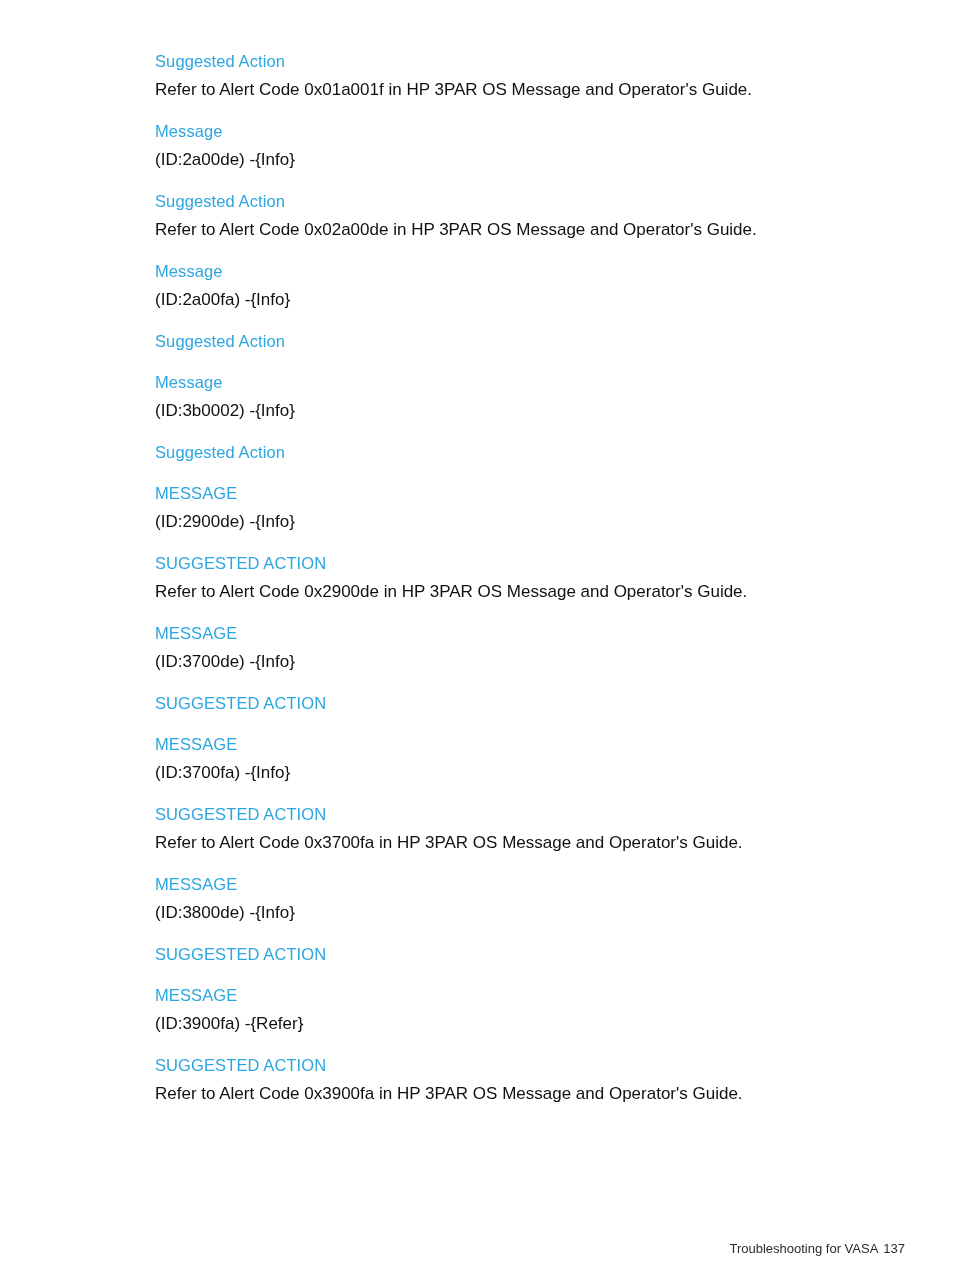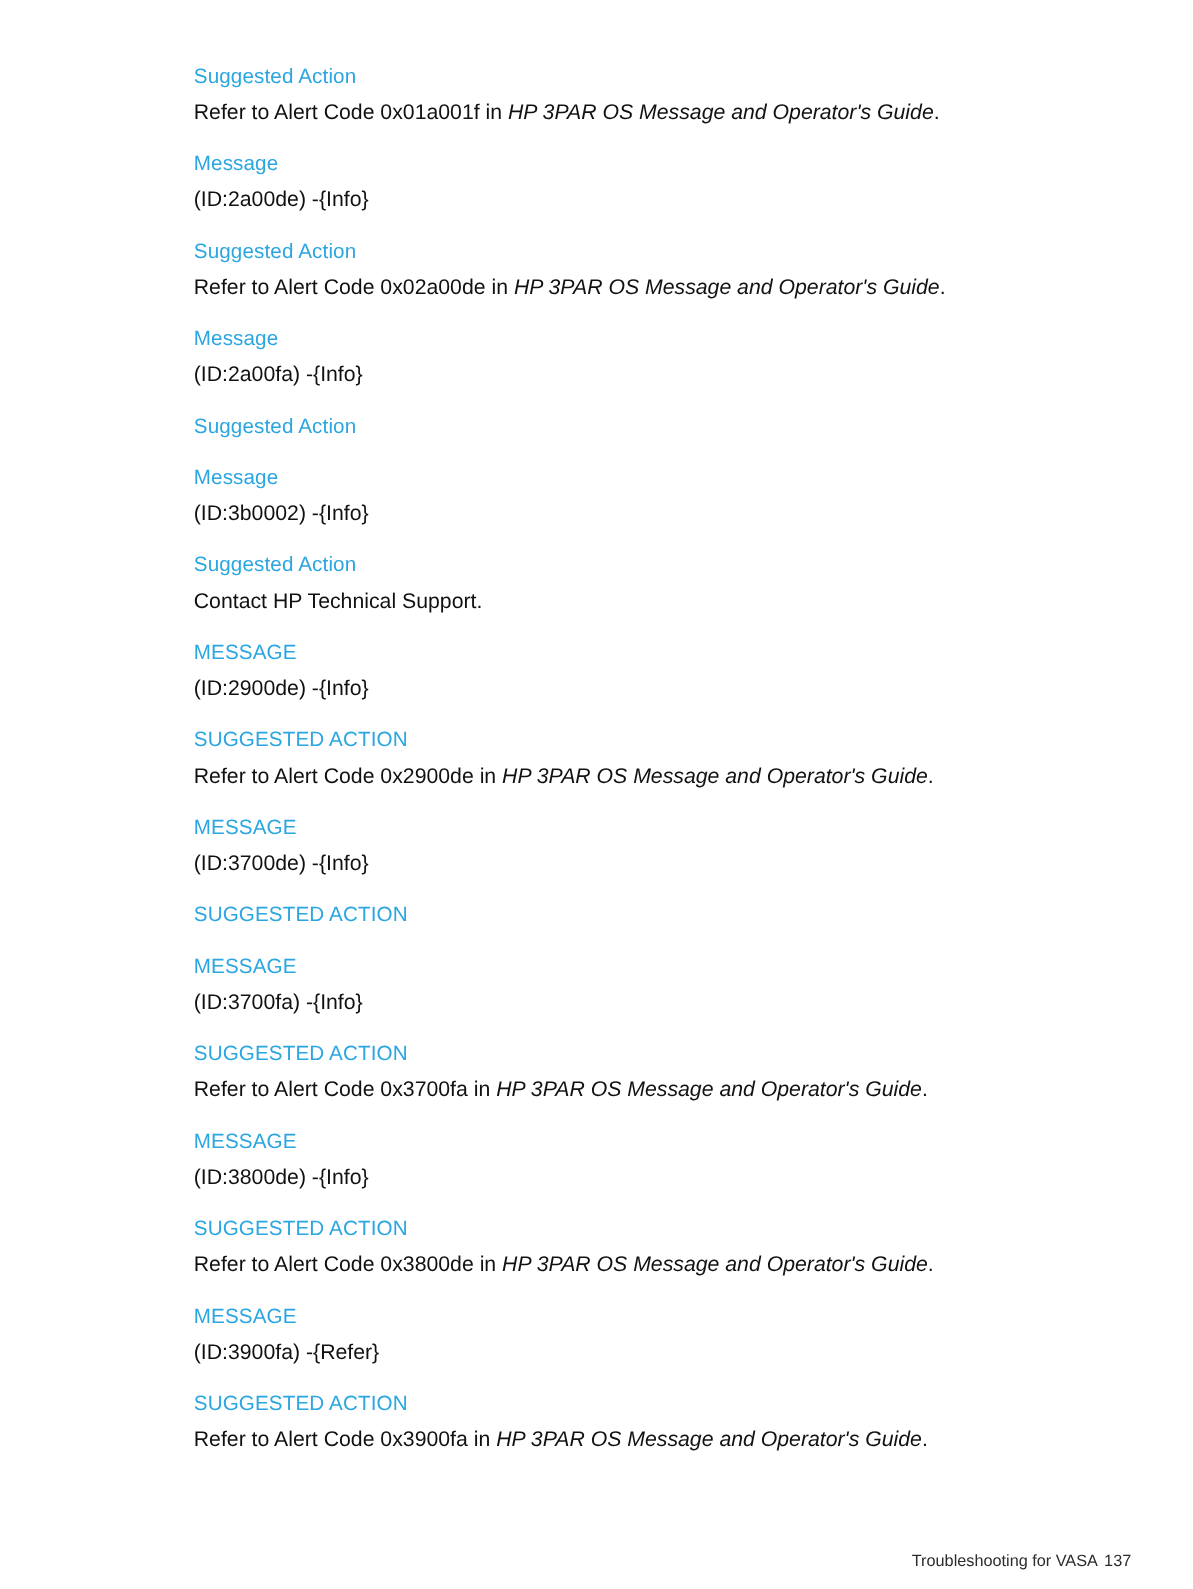--- a/index.html
+++ b/index.html
@@ -42,21 +42,20 @@
     white-space: pre;
   }
   .body-line {
     font-size: 17px;
     line-height: 23px;
     color: #111111;
     font-weight: 400;
     margin: 0;
   }
   .body-line .italic {
-    font-style: italic;
     margin-top: 16px;
   }
   .footer {
     position: absolute;
     left: 155px;
     right: 49px;
     top: 1222px;
     text-align: right;
     font-size: 13px;
     line-height: 18px;
@@ -91,21 +90,20 @@
       </div>
       <div class="block">
         <div class="heading">Suggested Action</div>
       </div>
       <div class="block">
         <div class="heading">Message</div>
         <div class="body-line"><span>(ID:3b0002) -{Info}</span></div>
       </div>
       <div class="block">
         <div class="heading">Suggested Action</div>
-        <div class="body-line"><span>Contact HP Technical Support.</span></div>
       </div>
       <div class="block">
         <div class="heading">MESSAGE</div>
         <div class="body-line"><span>(ID:2900de) -{Info}</span></div>
       </div>
       <div class="block">
         <div class="heading">SUGGESTED ACTION</div>
         <div class="body-line"><span>Refer to Alert Code 0x2900de in </span><span class="italic">HP 3PAR OS Message and Operator's Guide</span><span>.</span></div>
       </div>
       <div class="block">
@@ -122,21 +120,20 @@
       <div class="block">
         <div class="heading">SUGGESTED ACTION</div>
         <div class="body-line"><span>Refer to Alert Code 0x3700fa in </span><span class="italic">HP 3PAR OS Message and Operator's Guide</span><span>.</span></div>
       </div>
       <div class="block">
         <div class="heading">MESSAGE</div>
         <div class="body-line"><span>(ID:3800de) -{Info}</span></div>
       </div>
       <div class="block">
         <div class="heading">SUGGESTED ACTION</div>
-        <div class="body-line"><span>Refer to Alert Code 0x3800de in </span><span class="italic">HP 3PAR OS Message and Operator's Guide</span><span>.</span></div>
       </div>
       <div class="block">
         <div class="heading">MESSAGE</div>
         <div class="body-line"><span>(ID:3900fa) -{Refer}</span></div>
       </div>
       <div class="block">
         <div class="heading">SUGGESTED ACTION</div>
         <div class="body-line"><span>Refer to Alert Code 0x3900fa in </span><span class="italic">HP 3PAR OS Message and Operator's Guide</span><span>.</span></div>
       </div>
     </div>

